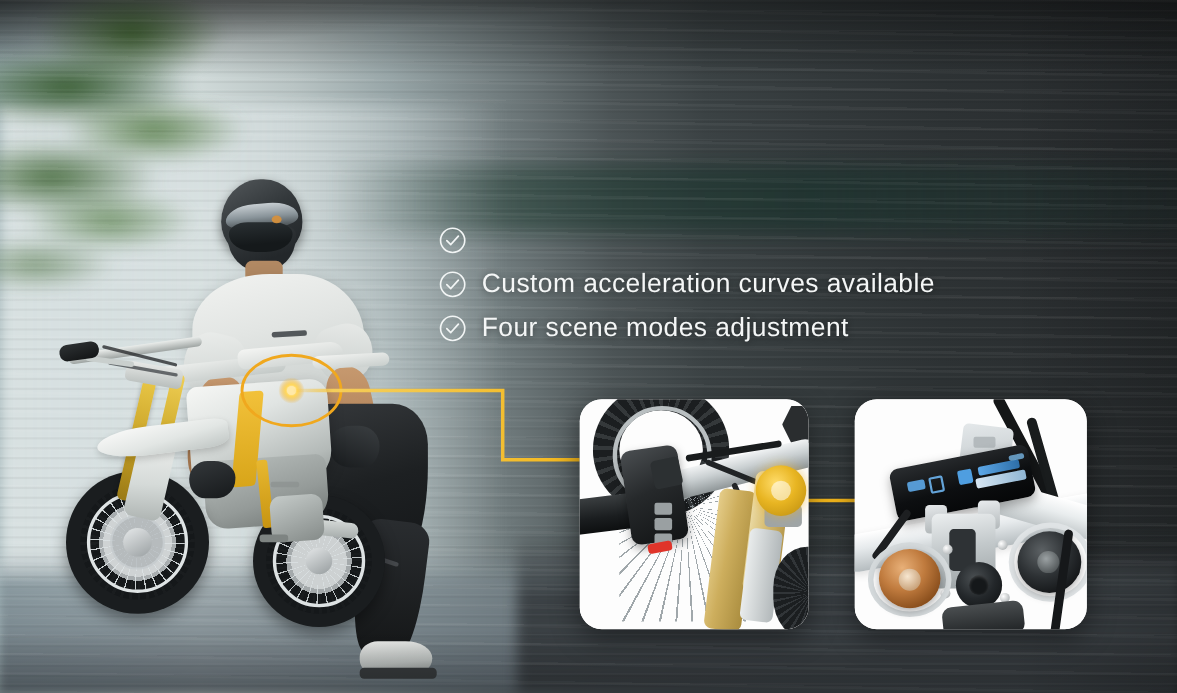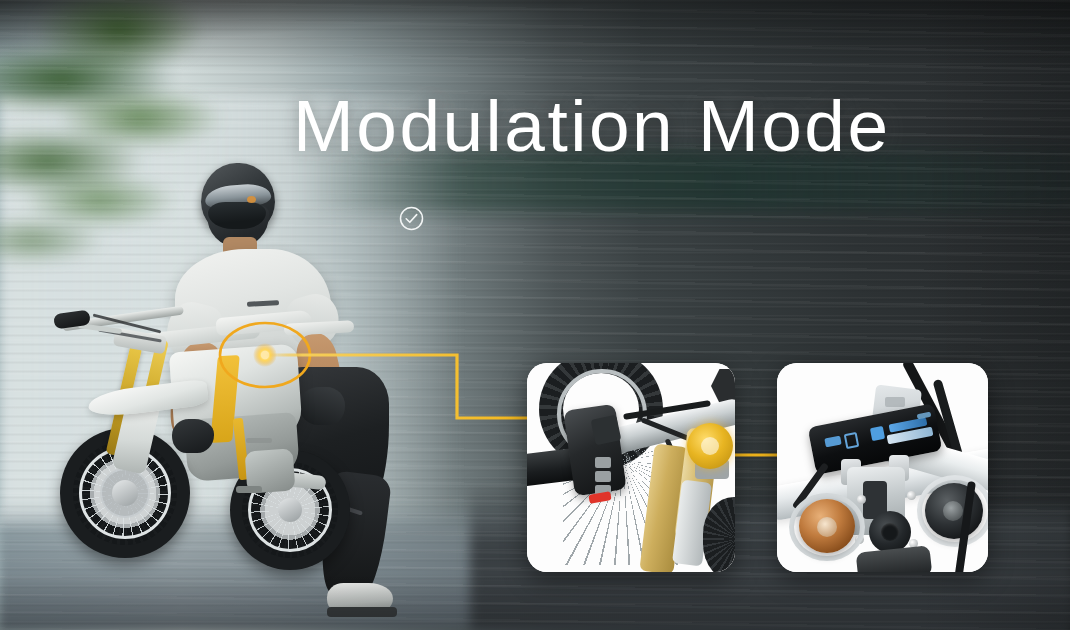--- a/index.html
+++ b/index.html
@@ -571,34 +571,51 @@
     <ellipse cx="265" cy="355" rx="45" ry="32" fill="none" stroke="#f0a81e" stroke-width="2.6"></ellipse>
 
     <circle cx="265" cy="355" r="12" fill="url(#glowDot)"></circle>
     <circle cx="265" cy="355" r="4.2" fill="#ffe9a8"></circle>
 
     <path d="M 266 355 L 457 355 L 457 418 L 527 418" fill="none" stroke="url(#lineFadeL)" stroke-width="3.2" stroke-linejoin="miter" stroke-linecap="butt"></path>
 
     <line x1="718" y1="455" x2="800" y2="455" stroke="#f5b81c" stroke-width="3"></line>
   </svg>
 
-  <div class="title">Modulation Mode</div>
 
   <div class="bullets">
 
     <div class="bullet-row">
       <span class="check-icon">
         <svg width="25" height="25" viewBox="0 0 25 25">
           <circle cx="12.5" cy="12.5" r="11" fill="none" stroke="#f2f5f5" stroke-width="1.5"></circle>
           <path d="M7.2 12.8 L10.8 16.3 L17.7 8.6" fill="none" stroke="#f2f5f5" stroke-width="1.6" stroke-linecap="round" stroke-linejoin="round"></path>
         </svg>
       </span>
     </div>
 
-
+    <div class="bullet-row">
+      <span class="check-icon">
+        <svg width="25" height="25" viewBox="0 0 25 25">
+          <circle cx="12.5" cy="12.5" r="11" fill="none" stroke="#f2f5f5" stroke-width="1.5"></circle>
+          <path d="M7.2 12.8 L10.8 16.3 L17.7 8.6" fill="none" stroke="#f2f5f5" stroke-width="1.6" stroke-linecap="round" stroke-linejoin="round"></path>
+        </svg>
+      </span>
+      <span class="bullet-text">Custom acceleration curves available</span>
+    </div>
+
+    <div class="bullet-row">
+      <span class="check-icon">
+        <svg width="25" height="25" viewBox="0 0 25 25">
+          <circle cx="12.5" cy="12.5" r="11" fill="none" stroke="#f2f5f5" stroke-width="1.5"></circle>
+          <path d="M7.2 12.8 L10.8 16.3 L17.7 8.6" fill="none" stroke="#f2f5f5" stroke-width="1.6" stroke-linecap="round" stroke-linejoin="round"></path>
+        </svg>
+      </span>
+      <span class="bullet-text">Four scene modes adjustment</span>
+    </div>
 
   </div>
 
   <div class="panel" id="panel-1">
     <div class="pshot">
       <div class="pl p1-tire"></div>
       <div class="pl p1-rim"></div>
       <div class="pl p1-spokes"></div>
       <div class="pl p1-hex"></div>
       <div class="pl p1-bar"></div>

